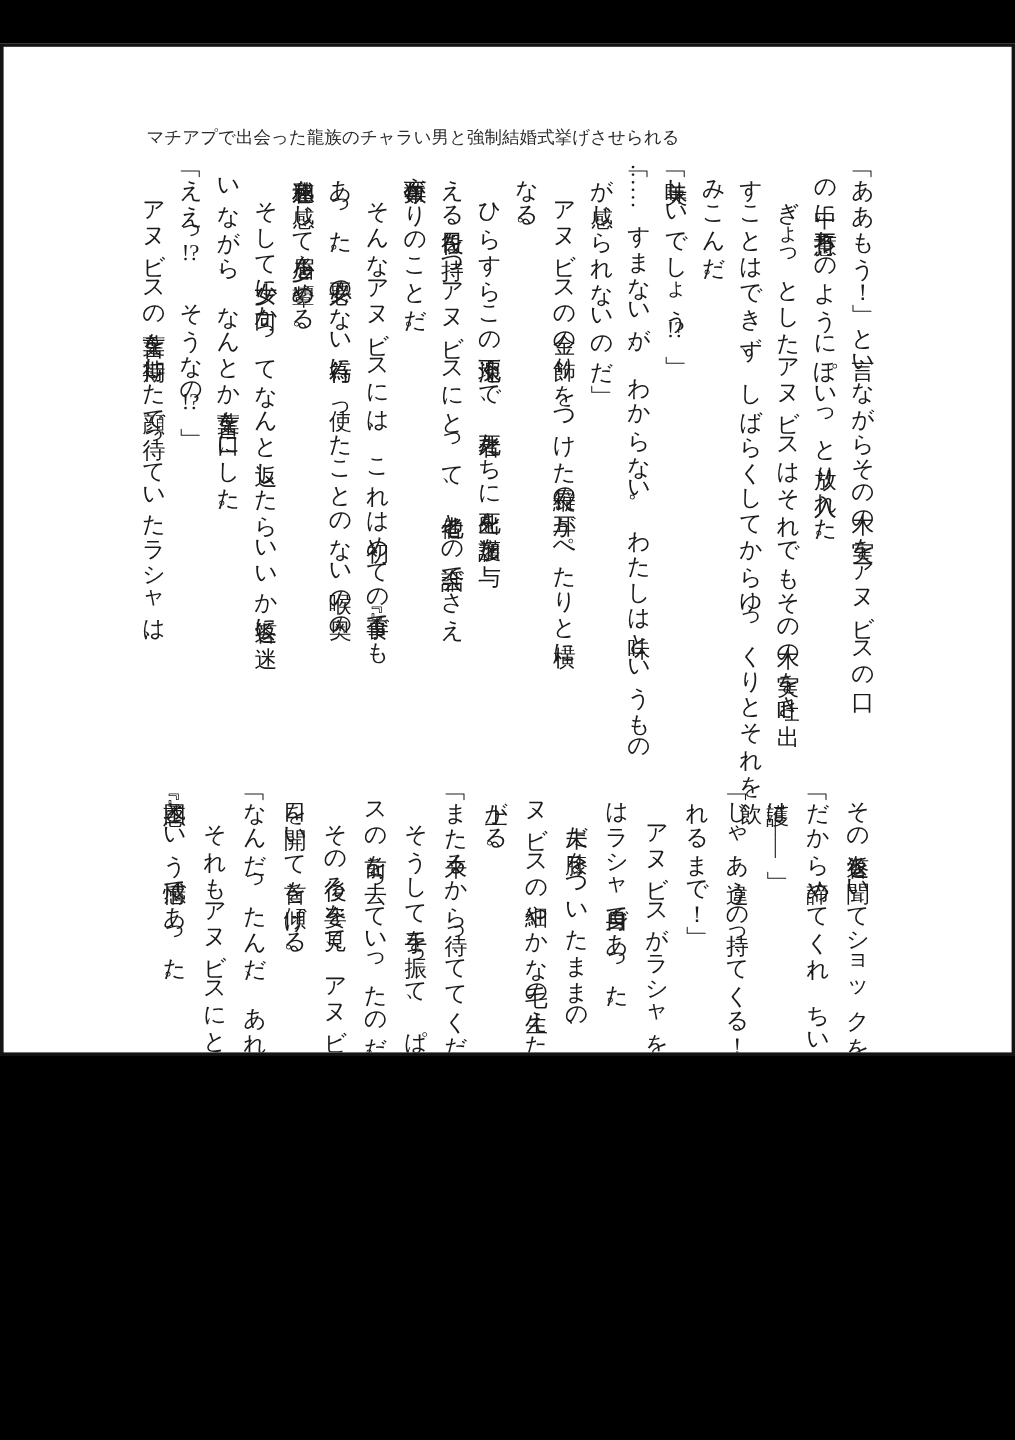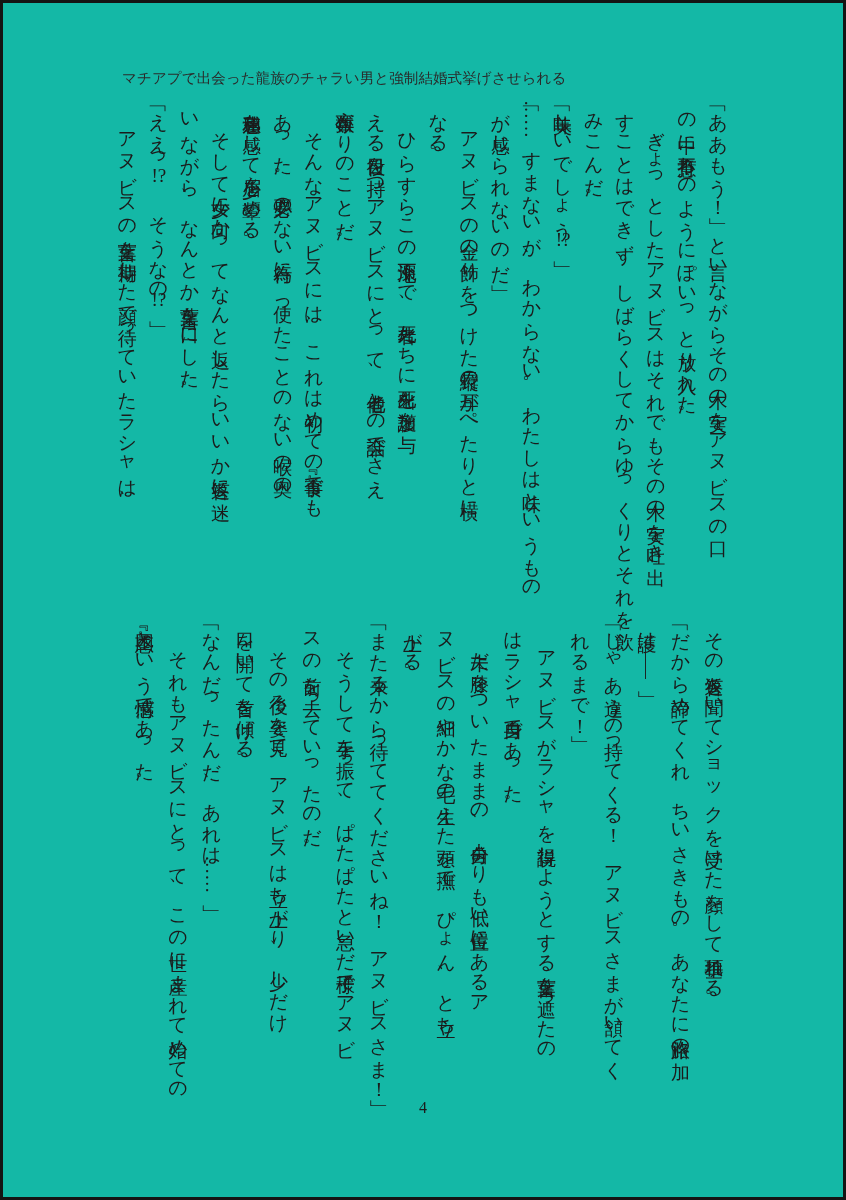--- a/index.html
+++ b/index.html
@@ -3,27 +3,28 @@
 <meta charset="utf-8">
 <style>
   html, body {
     margin: 0;
     padding: 0;
     background: #000;
   }
   .page {
     position: relative;
     width: 846px;
-    height: 1200px;
+    height: 844px;
     box-sizing: border-box;
-    background: #14b8a6;
+    background: #ffffff;
     border: 3px solid #141414;
     overflow: hidden;
     font-family: "Liberation Serif", "DejaVu Serif", serif;
     color: #1b1b1b;
+    margin-top: 36px;
   }
   .header-title {
     position: absolute;
     left: 119px;
     top: 66px;
     font-size: 14.5px;
     letter-spacing: 0.1px;
     color: #2a2a2a;
     white-space: nowrap;
   }

